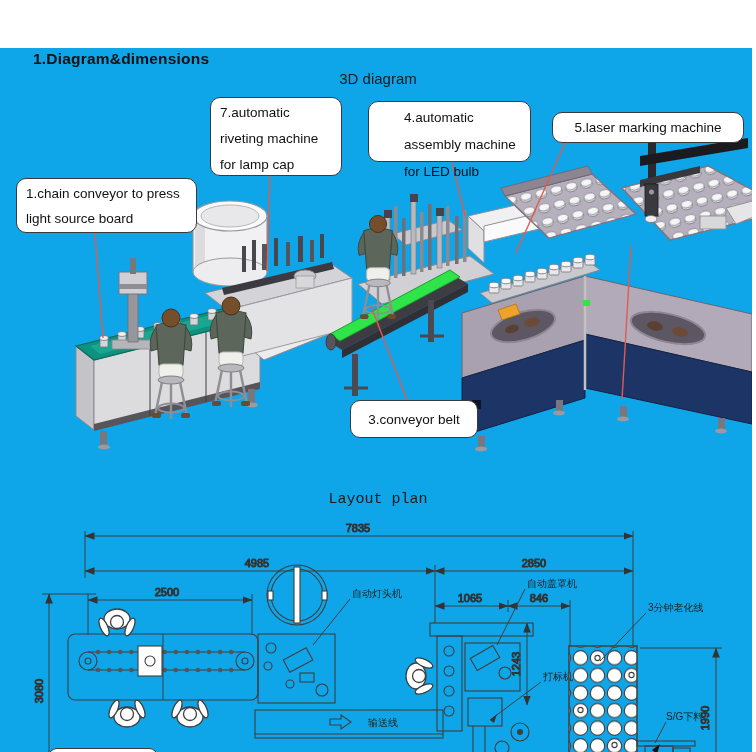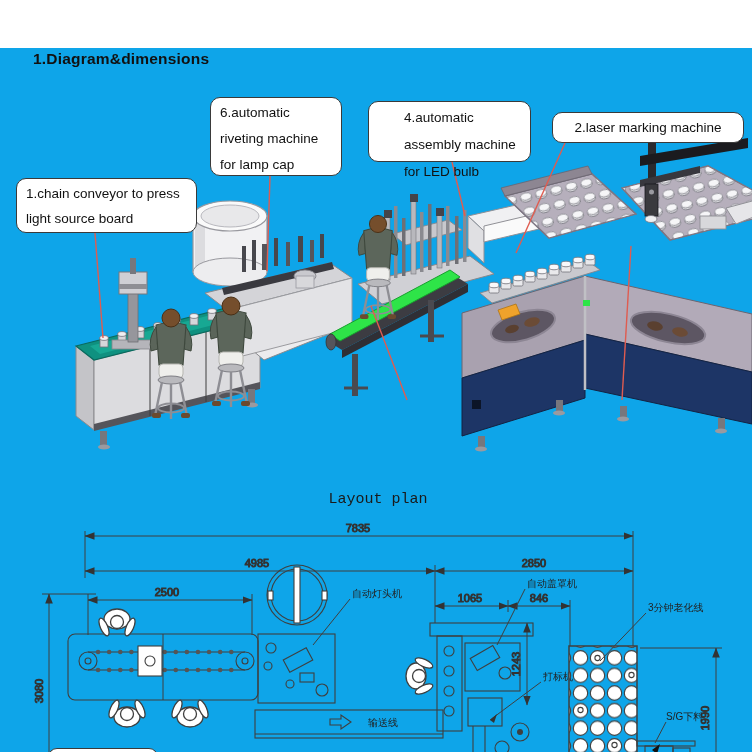--- a/index.html
+++ b/index.html
@@ -29,20 +29,21 @@
   .thin{stroke:#3f3f3f;stroke-width:1;}
   .mline{stroke:#3f3f3f;stroke-width:1.1;fill:none;}
   .mfill{stroke:#3f3f3f;stroke-width:1.1;fill:#fff;}
 </style>
 </head>
 <body>
 
 <div id="page">
 
   <div class="abs" id="section-title">1.Diagram&amp;dimensions</div>
+  <div class="abs heading" id="h-3d">3D diagram</div>
 
   <svg id="svg3d" style="top:40px" width="756" height="400" viewBox="0 0 756 400">
     <defs>
       <g id="bworker">
         <path d="M-15,9 Q-23,20 -20,33 L-13,31 Q-15,20 -11,13 Z" fill="#5b655a" stroke="#3e483d" stroke-width="1"></path>
         <path d="M15,9 Q23,20 20,33 L13,31 Q15,20 11,13 Z" fill="#5b655a" stroke="#3e483d" stroke-width="1"></path>
         <path d="M-15,7 Q0,2 15,7 L12,47 Q0,51 -12,47 Z" fill="#5c665b" stroke="#3e483d" stroke-width="1.1"></path>
         <circle cx="0" cy="0" r="9" fill="#754e2c" stroke="#4a2f15" stroke-width="1"></circle>
         <rect x="-12" y="46" width="24" height="14" rx="4" fill="#efefec" stroke="#b5b5b0" stroke-width="1"></rect>
         <ellipse cx="0" cy="62" rx="13" ry="4" fill="#b9b9bd" stroke="#7e7e84" stroke-width="1"></ellipse>
@@ -205,23 +206,24 @@
       <line x1="95" y1="145" x2="103" y2="250" stroke="#e05c50"></line>
       <line x1="270" y1="88" x2="267" y2="183" stroke="#e05c50"></line>
       <line x1="452" y1="74" x2="465" y2="128" stroke="#e05c50"></line>
       <line x1="565" y1="55" x2="516" y2="165" stroke="#e05c50"></line>
       <line x1="407" y1="312" x2="371" y2="218" stroke="#e05c50"></line>
       <line x1="622" y1="312" x2="631" y2="158" stroke="#e05c50"></line>
     </g>
   </svg>
 
   <div class="callout" id="co-chain">1.chain conveyor to press light source board</div>
-  <div class="callout" id="co-riveting">6.automatic riveting machine for lamp cap</div>
+  <div class="callout" id="co-riveting">7.automatic riveting machine for lamp cap</div>
   <div class="callout" id="co-assembly">4.automatic assembly machine for LED bulb</div>
-  <div class="callout center" id="co-laser">2.laser marking machine</div>
+  <div class="callout center" id="co-laser">5.laser marking machine</div>
+  <div class="callout center" id="co-belt">3.conveyor belt</div>
 
   <div class="abs heading" id="h-plan">Layout plan</div>
 
   <svg id="plan" style="top:460px" width="756" height="292" viewBox="0 0 756 292">
     <defs>
       <marker id="ar" viewBox="0 0 10 10" refX="9.5" refY="5" markerWidth="10" markerHeight="10" orient="auto-start-reverse">
         <path d="M0,1.2 L10,5 L0,8.8 Z" fill="#333"></path>
       </marker>
       <pattern id="agingCaps" width="17" height="17.6" patternUnits="userSpaceOnUse" patternTransform="translate(572,141)">
         <circle cx="8.5" cy="8.8" r="7.2" fill="#fff" stroke="#3f3f3f" stroke-width="1.1"></circle>

